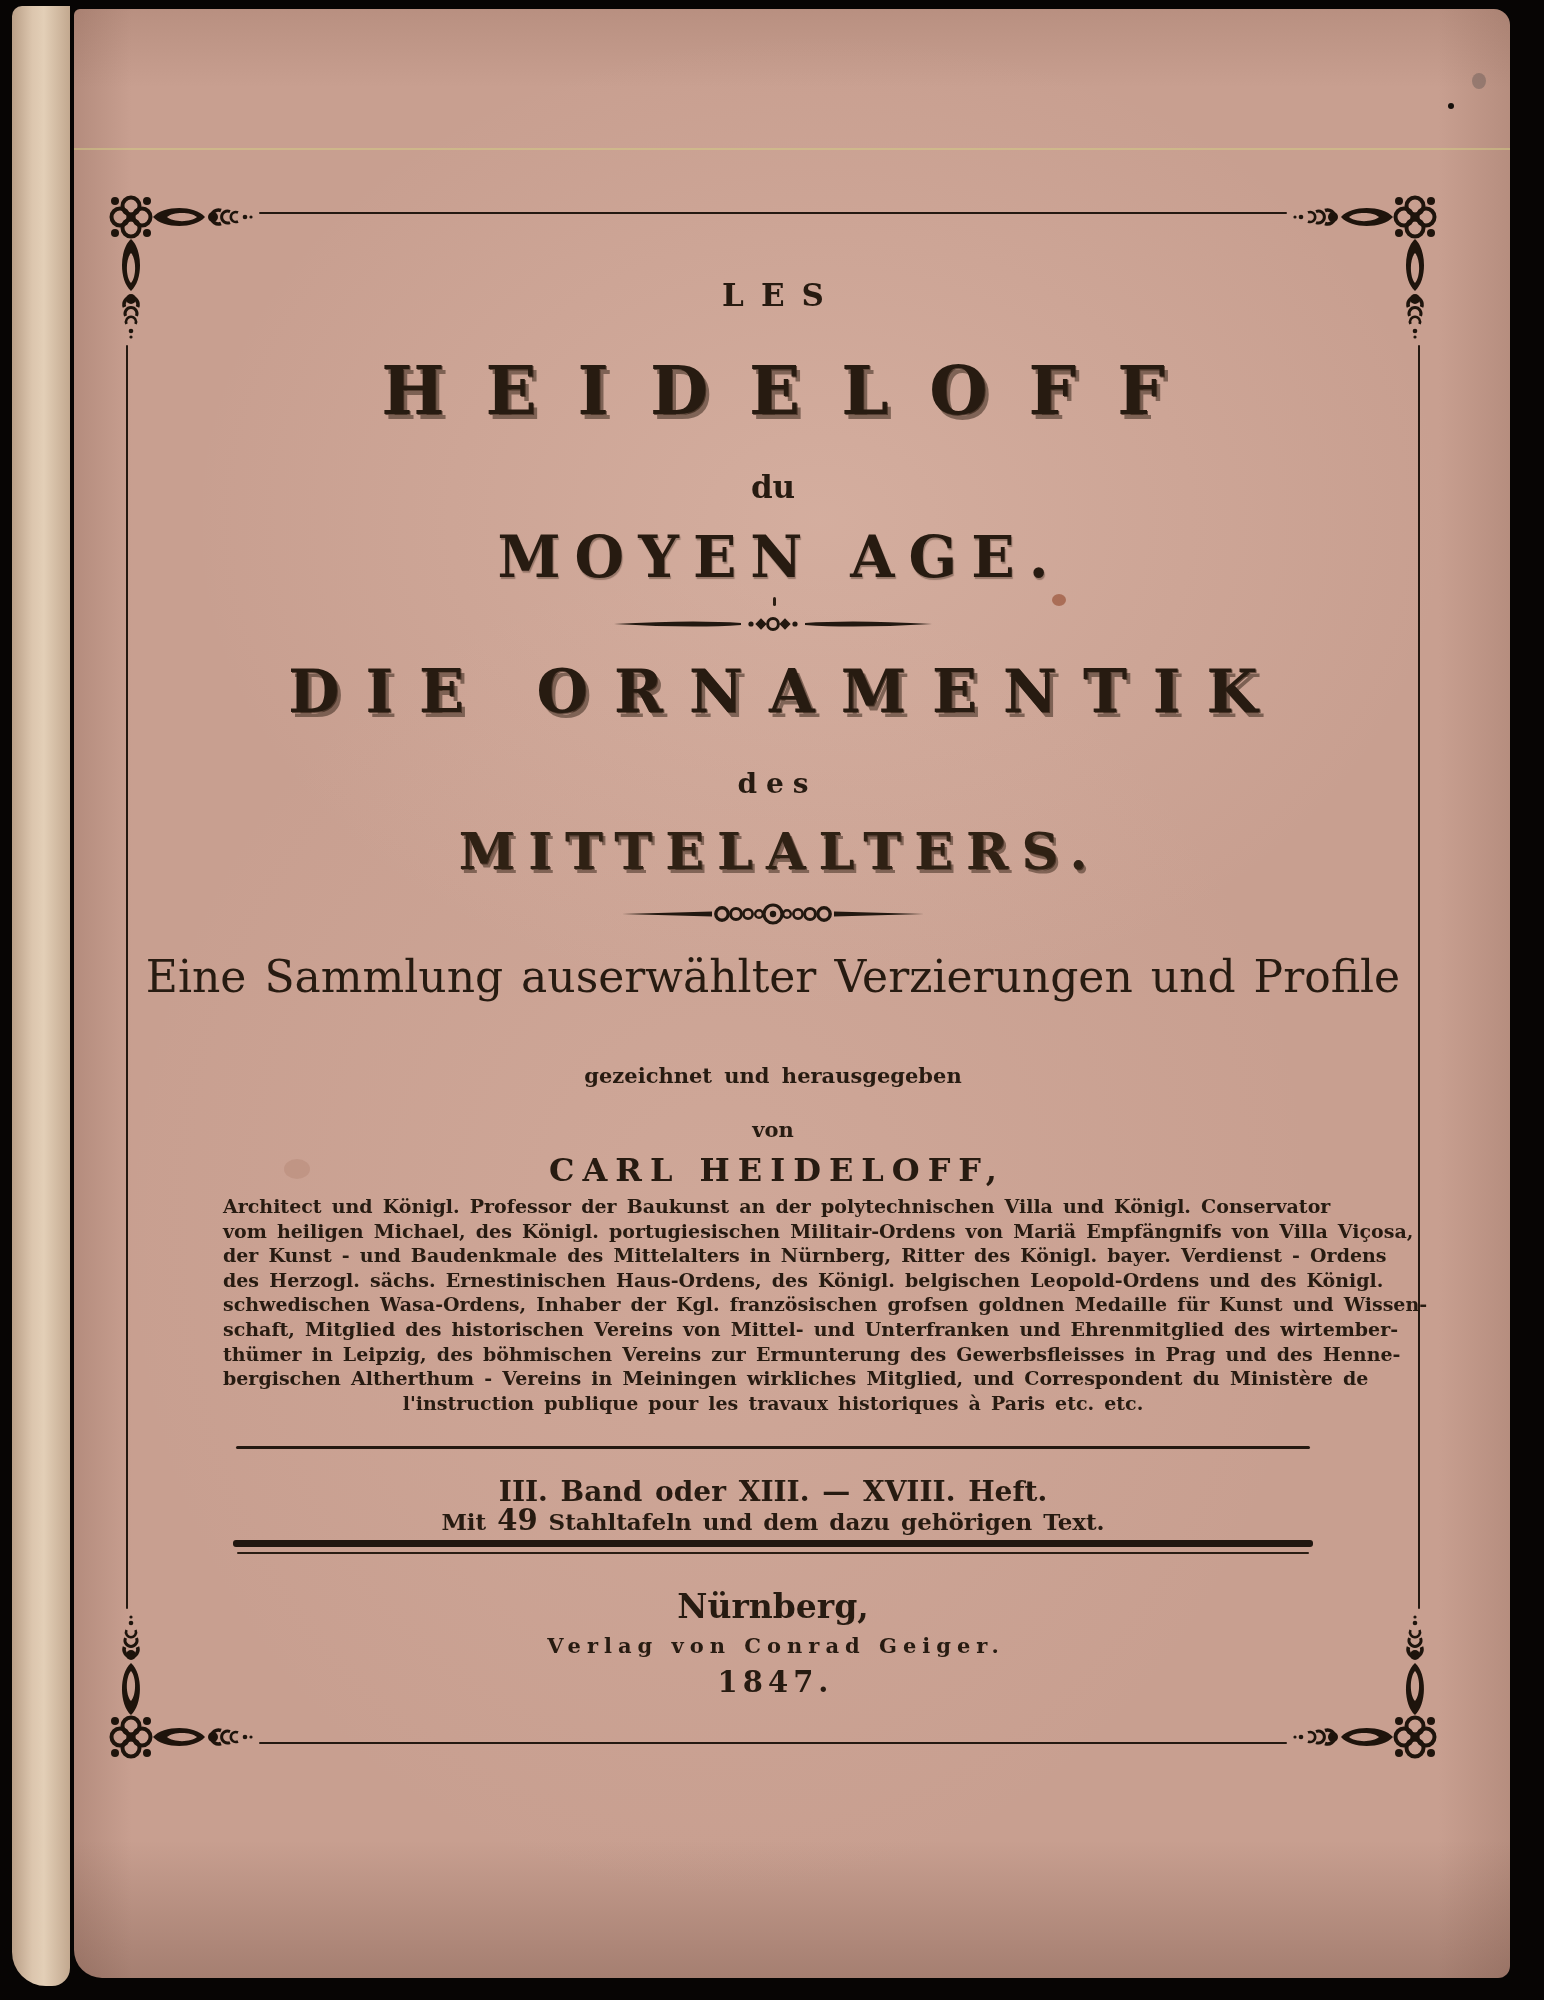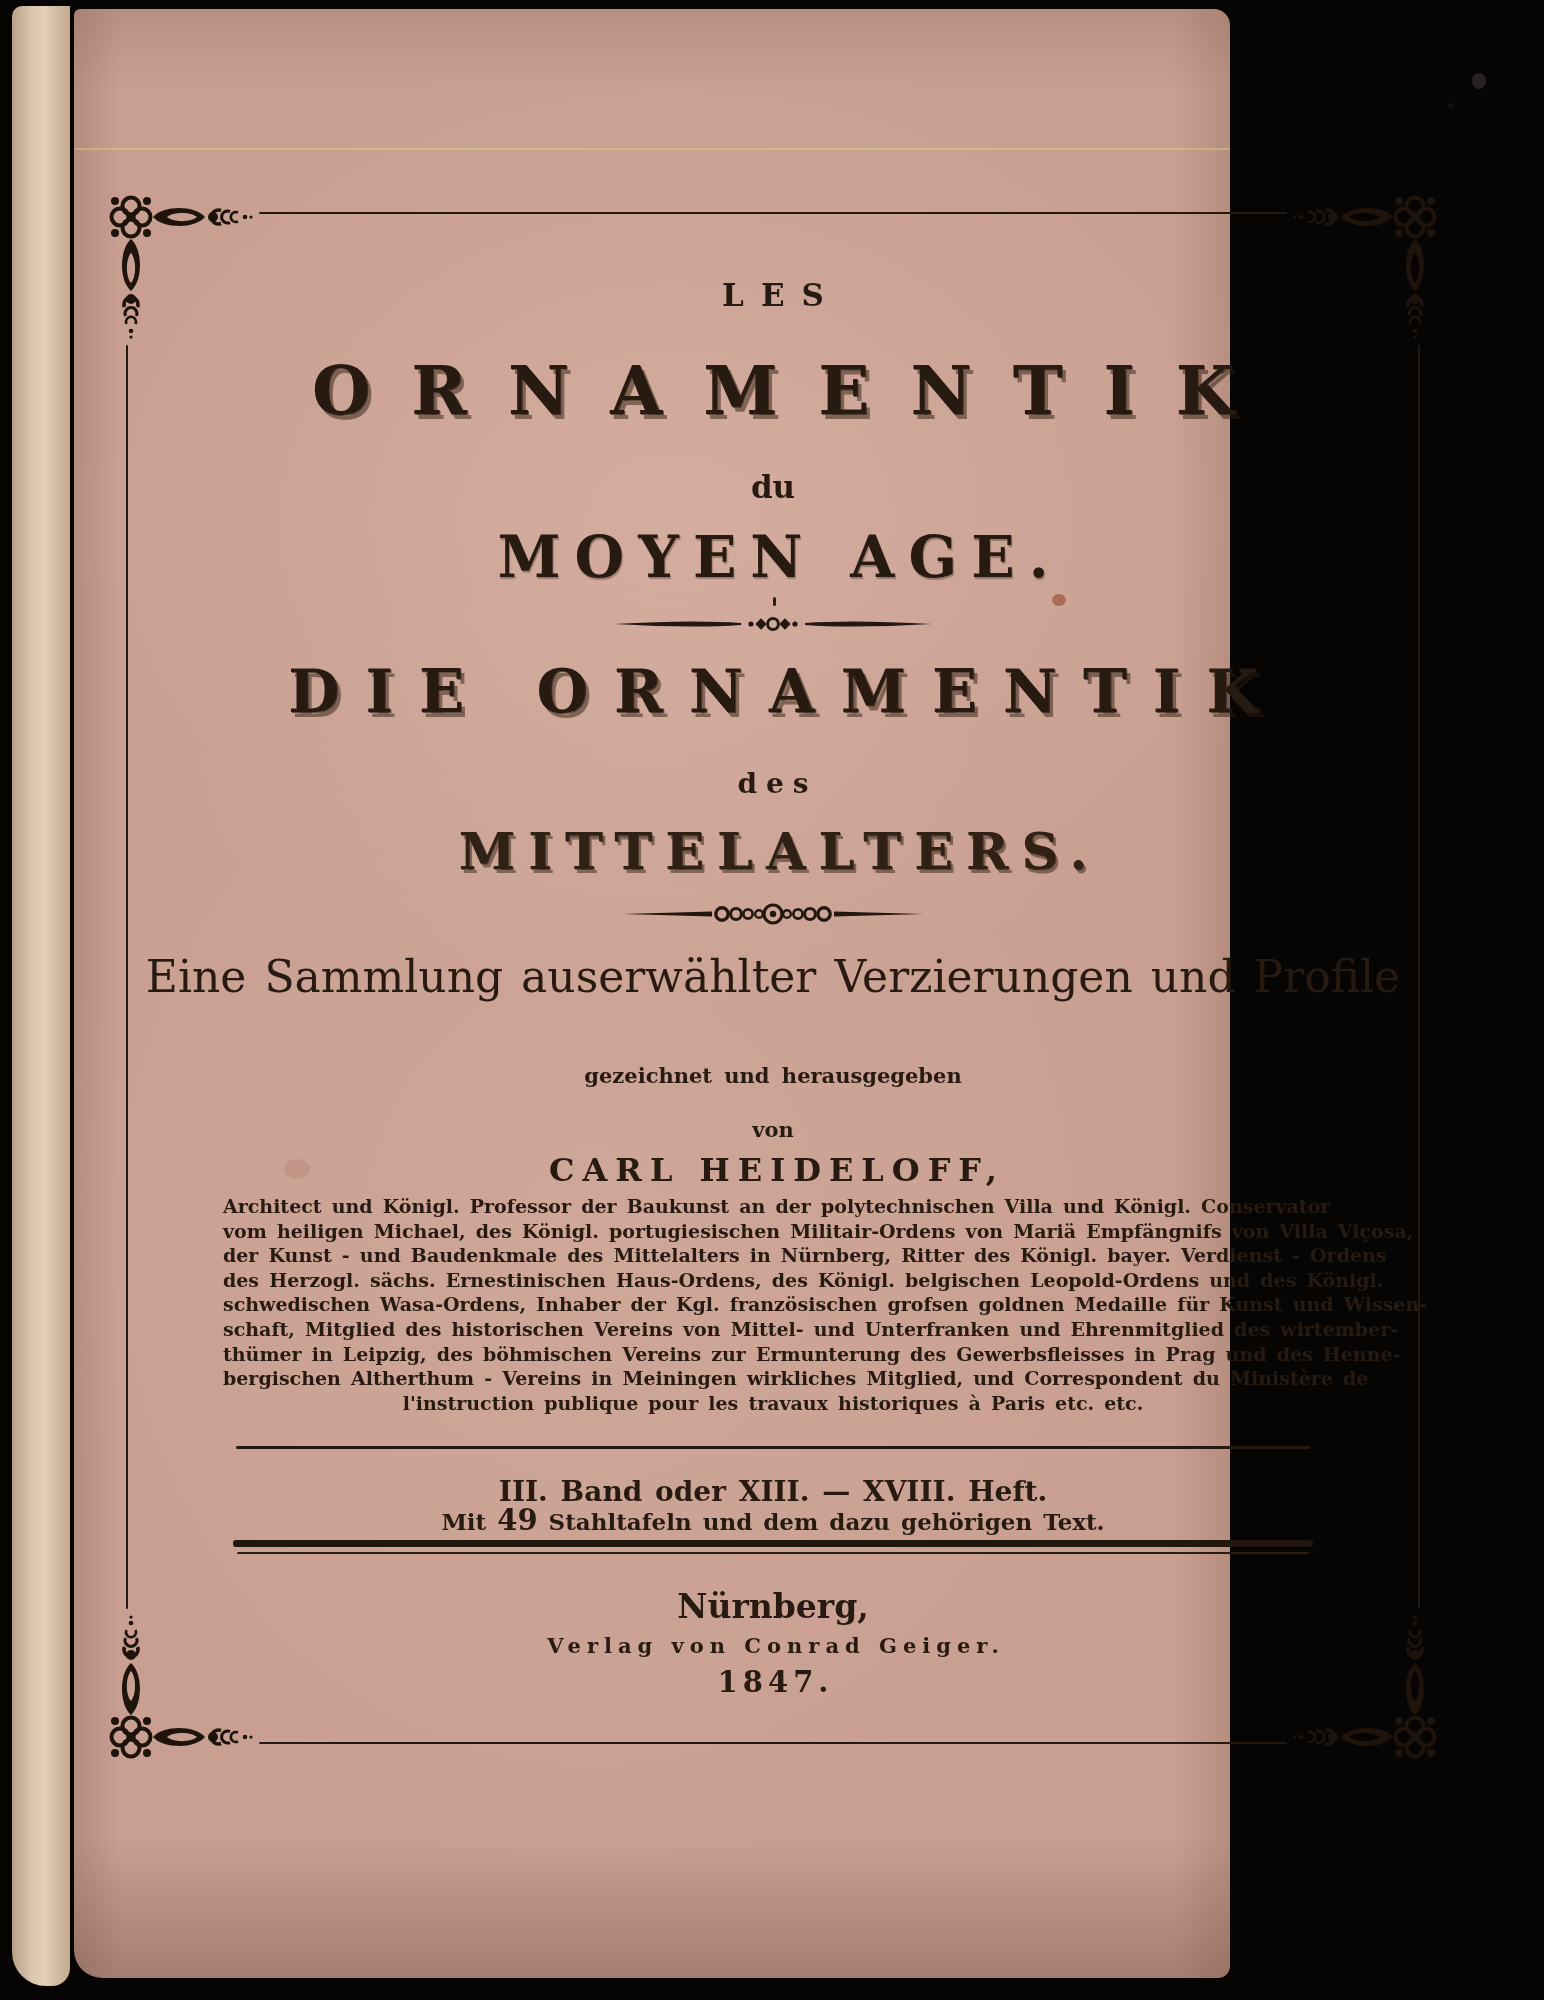--- a/index.html
+++ b/index.html
@@ -3,21 +3,21 @@
 <meta charset="utf-8">
 <style>
   html,body{margin:0;padding:0;background:#070504;}
   .stage{position:relative;width:1544px;height:2000px;overflow:hidden;background:#070504;
          font-family:"DejaVu Serif","Liberation Serif",serif;color:#271b11;}
   
   .page-edge{position:absolute;left:12px;top:6px;width:58px;height:1980px;
     background:linear-gradient(90deg,#b99f87 0%,#dcc6ae 35%,#e3cfb7 55%,#c2a88f 100%);
     border-radius:10px 0 18px 34px;}
   
-  .page{position:absolute;left:74px;top:9px;width:1156px;height:1969px;
+  .page{position:absolute;left:74px;top:9px;width:1436px;height:1969px;
     background:
       radial-gradient(ellipse 900px 700px at 52% 26%,rgba(240,207,192,0.30),rgba(240,207,192,0) 70%),
       radial-gradient(ellipse 800px 900px at 45% 62%,rgba(233,198,183,0.22),rgba(233,198,183,0) 75%),
       linear-gradient(180deg,rgba(122,82,66,0.20) 0%,rgba(122,82,66,0) 4%,rgba(122,82,66,0) 93%,rgba(84,52,41,0.30) 100%),
       linear-gradient(90deg,rgba(110,72,58,0.22) 0%,rgba(110,72,58,0) 4%,rgba(110,72,58,0) 95%,rgba(110,72,58,0.20) 100%),
       #c89f90;
     border-radius:6px 16px 12px 28px;}
   .artifact-line{position:absolute;left:0;right:0;top:139px;height:2px;background:rgba(213,213,130,0.45);}
   .stain{position:absolute;border-radius:50%;pointer-events:none;}
   
@@ -128,21 +128,21 @@
           <use href="#corner-motif"></use>
         </svg>
       <svg class="corner c-br" viewBox="0 0 150 150">
           <use href="#corner-motif"></use>
         </svg>
     </div>
 
     <div class="content">
 
       <div class="tblock t-les">LES</div>
-      <div class="tblock t-ornements">ORNAMENTIK</div>
+      <div class="tblock t-ornements">HEIDELOFF</div>
       <div class="tblock t-du">du</div>
       <div class="tblock t-moyen">MOYEN AGE.</div>
 
       <div class="tick"></div>
       <svg class="div1" width="330" height="26" viewBox="0 0 330 26">
         <path fill="#221810" d="M6,13 Q85,8.5 133,12 L133,14 Q85,17.5 6,13 Z"></path>
         <path fill="#221810" d="M324,13 Q245,8.5 197,12 L197,14 Q245,17.5 324,13 Z"></path>
         <circle cx="143" cy="13" r="2.6" fill="#221810"></circle>
         <rect x="149" y="9" width="8" height="8" transform="rotate(45 153 13)" fill="#221810"></rect>
         <circle cx="165" cy="13" r="5.4" fill="none" stroke="#221810" stroke-width="3"></circle>

